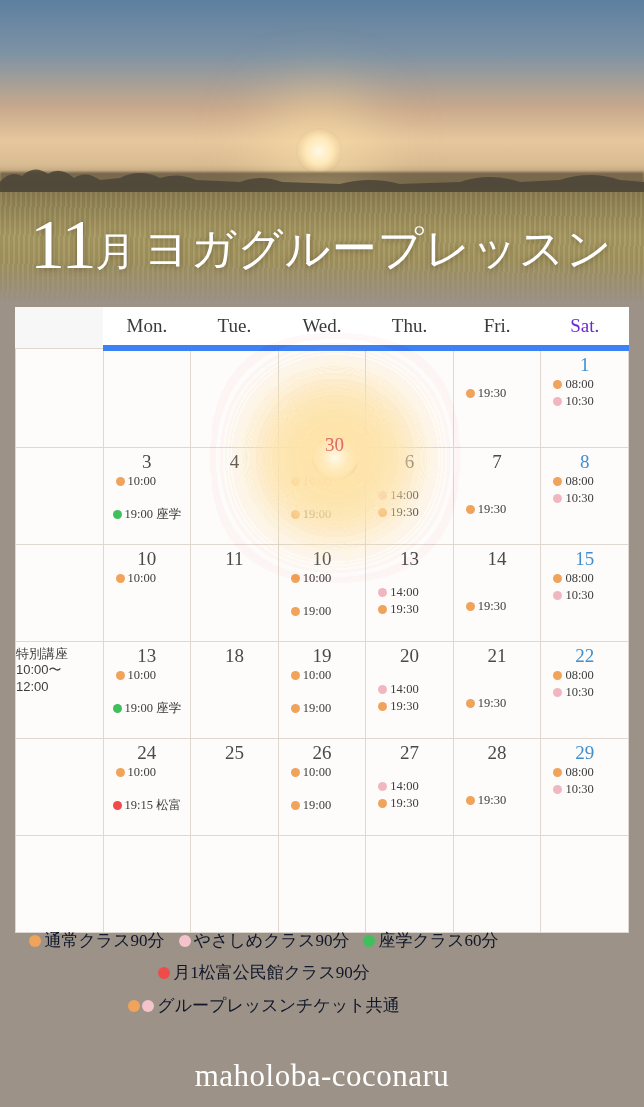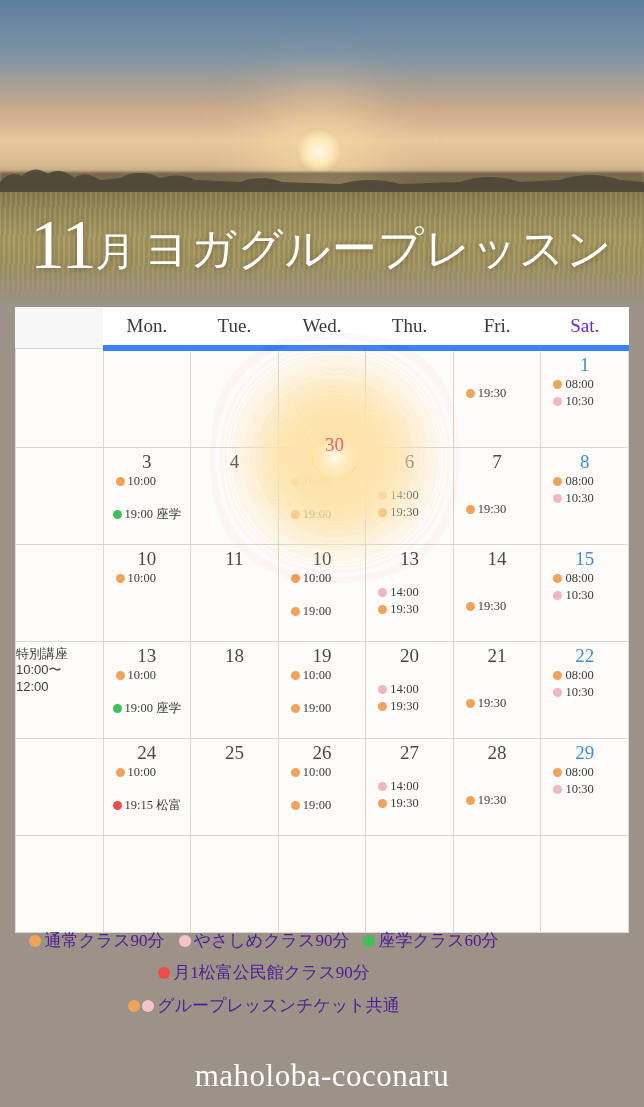--- a/index.html
+++ b/index.html
@@ -121,21 +121,21 @@
   }
   .ev.tight{padding-left:9px;}
   .spacer{height:14px;}
   .note{
     text-align:left;font-family:Liberation Sans, sans-serif;
     font-size:13px;color:#3d3d3d;line-height:1.25;
   }
   
   .legend{
     position:absolute;left:0;top:925px;width:528px;
-    text-align:center;color:#4c1d95;
+    text-align:center;color:#0f172a;
     font-family:"Liberation Serif", serif;
   }
   .legend-row{
     display:flex;justify-content:center;align-items:center;flex-wrap:wrap;
     font-size:17px;line-height:1.9;
   }
   .legend-item{display:inline-flex;align-items:center;margin:0 7px;}
   .legend-item .dot{width:12px;height:12px;border-radius:50%;margin-right:3px;}
   .legend-item .dot2{width:12px;height:12px;border-radius:50%;margin-right:0px;}
   .brand{

